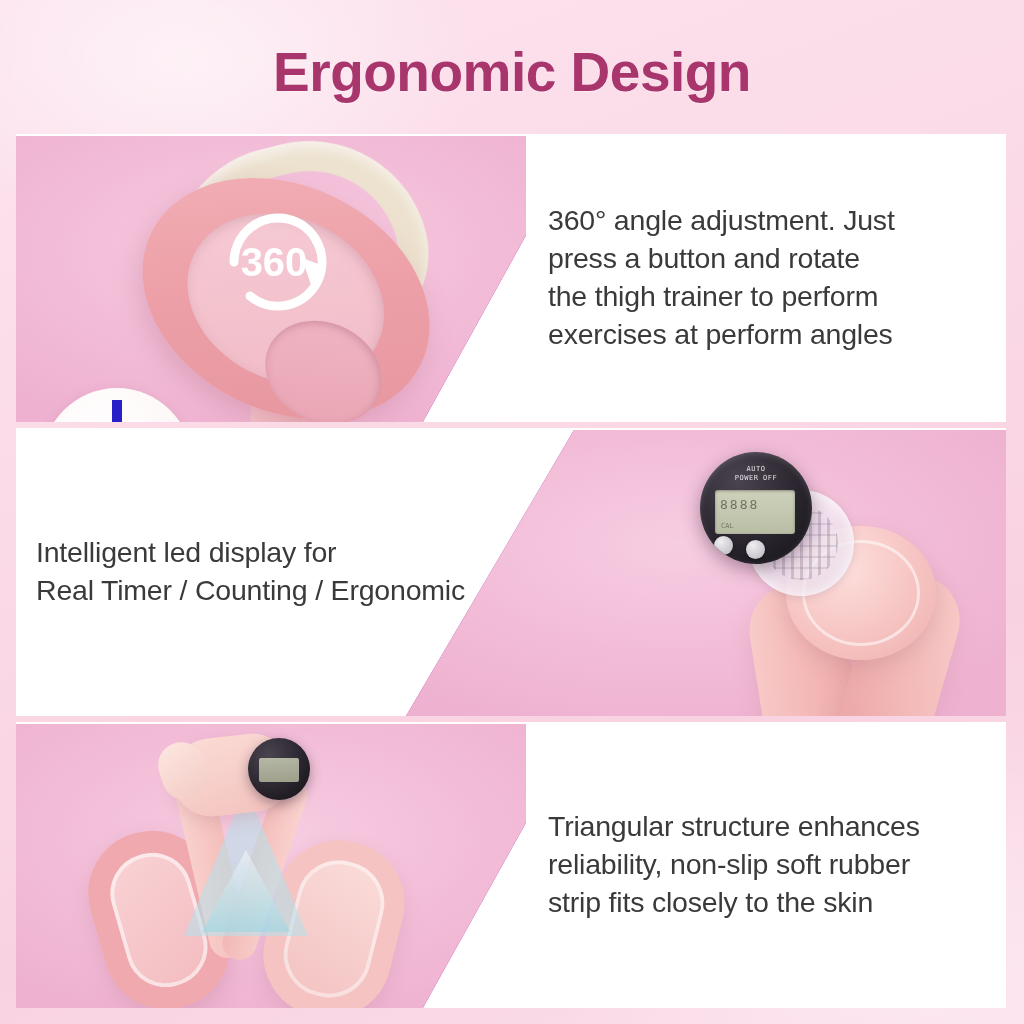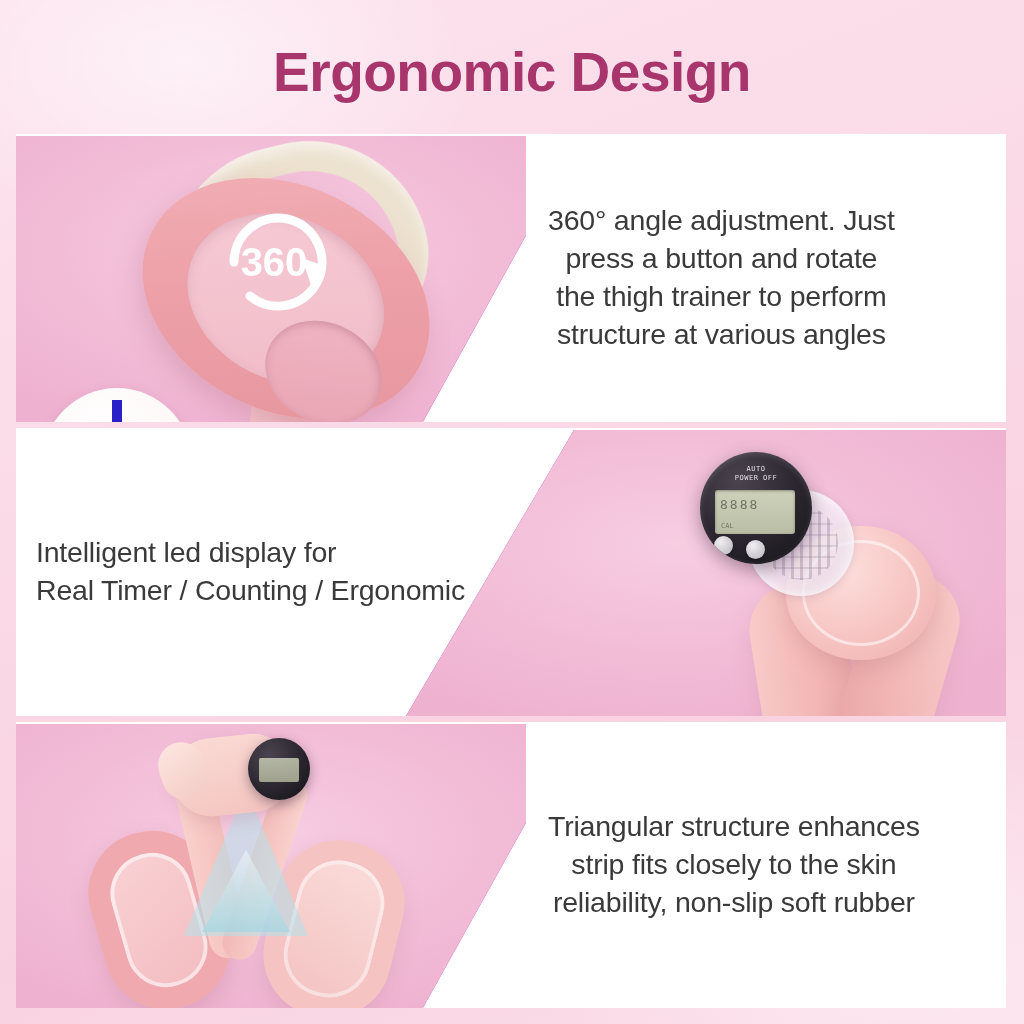--- a/index.html
+++ b/index.html
@@ -81,21 +81,21 @@
 
   
   .text-half {
     position: absolute;
     top: 0;
     bottom: 0;
     display: flex;
     align-items: center;
     background: #ffffff;
   }
-  .text-right { right: 0; width: 480px; padding-left: 22px; box-sizing: border-box; text-align: center; }
+  .text-right { right: 0; width: 480px; padding-left: 22px; box-sizing: border-box; }
   .text-left  { left: 0;  width: 520px; padding-left: 20px; box-sizing: border-box; }
 
   .caption {
     font-size: 28.5px;
     line-height: 1.33;
     color: #3a3a3a;
     letter-spacing: -0.2px;
   }
   .caption .line { display: block; white-space: nowrap; }
 
@@ -466,21 +466,21 @@
         <path d="M1 30 L27 30 L14 54 Z" fill="#2a20c8"></path>
       </svg>
     </div>
   </div>
 
   <div class="text-half text-right">
     <div class="caption">
       <span class="line">360° angle adjustment. Just</span>
       <span class="line">press a button and rotate</span>
       <span class="line">the thigh trainer to perform</span>
-      <span class="line">structure at various angles</span>
+      <span class="line">exercises at perform angles</span>
     </div>
   </div>
 </div>
 
 <div class="panel" id="panel-2">
 
   <div class="text-half text-left">
     <div class="caption">
       <span class="line">Intelligent led display for</span>
       <span class="line">Real Timer / Counting / Ergonomic</span>
@@ -532,17 +532,17 @@
       <div class="p3-knob"></div>
       <div class="p3-led">
         <div class="p3-led-screen"></div>
       </div>
     </div>
   </div>
 
   <div class="text-half text-right">
     <div class="caption">
       <span class="line">Triangular structure enhances</span>
+      <span class="line">reliability, non-slip soft rubber</span>
       <span class="line">strip fits closely to the skin</span>
-      <span class="line">reliability, non-slip soft rubber</span>
     </div>
   </div>
 </div>
 
 </body></html>

